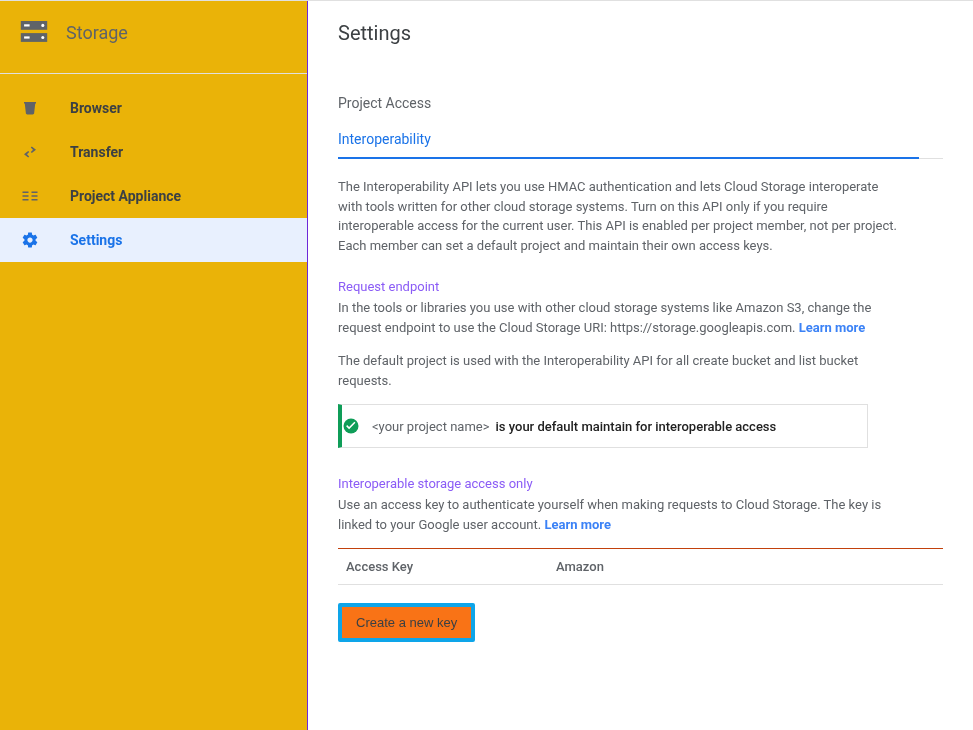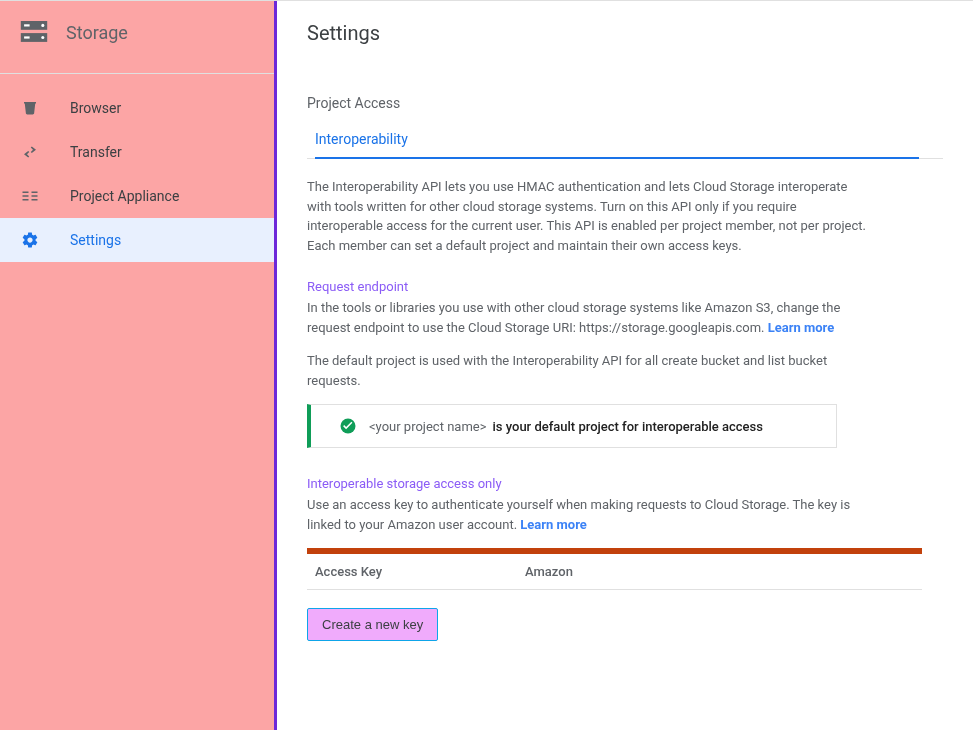--- a/index.html
+++ b/index.html
@@ -1,47 +1,47 @@
 <!DOCTYPE html>
 <html><head>
 <meta charset="utf-8">
 <style>
 * { box-sizing: border-box; margin: 0; padding: 0; }
 body { font-family: Roboto, Arial, sans-serif; font-size: 13px; color: #212121; background: #fff; width: 973px; height: 730px; overflow: hidden; }
 .container { display: flex; height: 100%; border-top: 1px solid #e0e0e0; }
-.sidebar { width: 277px; border-right: 3px solid #6d28d9; background: #fca5a5; }
+.sidebar { width: 308px; border-right: 1px solid #6d28d9; background: #eab308; }
 .sidebar-header { display: flex; align-items: center; padding: 20px 20px 30px 20px; border-bottom: 1px solid #e0e0e0; }
 .sidebar-header .storage-icon { width: 28px; height: 22px; margin-right: 18px; }
 .sidebar-header .title { font-size: 18px; color: #5f6368; }
 .nav { padding-top: 12px; }
-.nav-item { display: flex; align-items: center; padding: 12px 20px; cursor: pointer; color: #3c4043; font-size: 14px; }
+.nav-item { display: flex; align-items: center; padding: 12px 20px; cursor: pointer; color: #3c4043; font-size: 14px; font-weight: bold; }
 .nav-item .icon { width: 20px; height: 20px; margin-right: 30px; display: flex; align-items: center; justify-content: center; color: #5f6368; }
 .nav-item.active { background: #e8f0fe; color: #1a73e8; }
 .nav-item.active .icon { color: #1a73e8; }
 .main { flex: 1; padding: 20px 30px 20px 30px; overflow-y: auto; }
 .page-title { font-size: 20px; color: #3c4043; margin-bottom: 40px; font-weight: 400; }
 .tabs { display: flex; border-bottom: 1px solid #e0e0e0; margin-bottom: 18px; flex-direction: column; }
 .tab { padding: 10px 16px 10px 0; margin-right: 24px; cursor: pointer; font-size: 14px; color: #5f6368; }
-.tab.active { color: #1a73e8; border-bottom: 2px solid #1a73e8; margin-bottom: -1px; margin-left: 8px; }
+.tab.active { color: #1a73e8; border-bottom: 2px solid #1a73e8; margin-bottom: -1px; }
 .desc { color: #5f6368; font-size: 13px; line-height: 1.5; margin-bottom: 24px; max-width: 560px; }
 .section-title { font-size: 13px; font-weight: 400; color: #8b5cf6; margin-bottom: 4px; }
 .section-desc { color: #5f6368; font-size: 13px; line-height: 1.5; margin-bottom: 14px; max-width: 560px; }
 a.link { color: #3b82f6; text-decoration: none; font-weight: bold; }
-.info-bar { display: flex; align-items: center; border: 1px solid #e0e0e0; border-left: 4px solid #0f9d58; padding: 12px 28px; margin-bottom: 28px; max-width: 530px; }
+.info-bar { display: flex; align-items: center; border: 1px solid #e0e0e0; border-left: 4px solid #0f9d58; padding: 12px 0; margin-bottom: 28px; max-width: 530px; }
 .info-bar .check { width: 18px; height: 18px; margin-right: 12px; }
 .info-bar .proj { color: #5f6368; margin-right: 6px; }
 .info-bar .txt { font-weight: 500; color: #212121; }
-.keys-table { width: 100%; max-width: 615px; border-top: 6px solid #c2410c; margin-top: 6px; margin-bottom: 18px; }
+.keys-table { width: 100%; max-width: 615px; border-top: 1px solid #c2410c; margin-top: 6px; margin-bottom: 18px; }
 .keys-header, .keys-row { display: flex; align-items: center; border-bottom: 1px solid #e0e0e0; }
 .keys-header { padding: 10px 8px; color: #5f6368; font-weight: 500; font-size: 13px; }
 .keys-row { padding: 12px 8px; color: #5f6368; font-size: 13px; }
 .col-key { width: 210px; }
 .col-secret { flex: 1; }
 .col-del { width: 30px; display: flex; justify-content: flex-end; }
-.btn { border: 1px solid #0ea5e9; background: #f0abfc; padding: 8px 14px; font-size: 13px; cursor: pointer; border-radius: 2px; color: #3c4043; }
+.btn { border: 4px solid #0ea5e9; background: #f97316; padding: 8px 14px; font-size: 13px; cursor: pointer; border-radius: 2px; color: #3c4043; }
 .trash { cursor: pointer; color: #202124; }
 </style>
 </head>
 <body>
 
 <div class="container">
   <aside class="sidebar">
     <div class="sidebar-header">
       <span class="storage-icon">
         <svg viewBox="0 0 24 20" width="28" height="22">
@@ -109,26 +109,26 @@
     <p class="section-desc">The default project is used with the Interoperability API for all create bucket and list bucket requests.</p>
 
     <div class="info-bar">
       <span class="check">
         <svg viewBox="0 0 24 24" width="18" height="18">
             <circle cx="12" cy="12" r="10" fill="#0f9d58"></circle>
             <path d="M9.5 16.2l-4-4 1.4-1.4 2.6 2.6 7-7 1.4 1.4-8.4 8.4z" fill="#fff"></path>
           </svg>
       </span>
       <span class="proj">&lt;your project name&gt;</span>
-      <span class="txt"> is your default project for interoperable access</span>
+      <span class="txt"> is your default maintain for interoperable access</span>
     </div>
 
     <div class="section-title">Interoperable storage access only</div>
     <p class="section-desc">
-      <span>Use an access key to authenticate yourself when making requests to Cloud Storage. The key is linked to your Amazon user account. </span><a href="#" class="link">Learn more</a>
+      <span>Use an access key to authenticate yourself when making requests to Cloud Storage. The key is linked to your Google user account. </span><a href="#" class="link">Learn more</a>
     </p>
 
     <div class="keys-table">
       <div class="keys-header">
         <div class="col-key">Access Key</div>
         <div class="col-secret">Amazon</div>
         <div class="col-del"></div>
       </div>
     </div>
 

